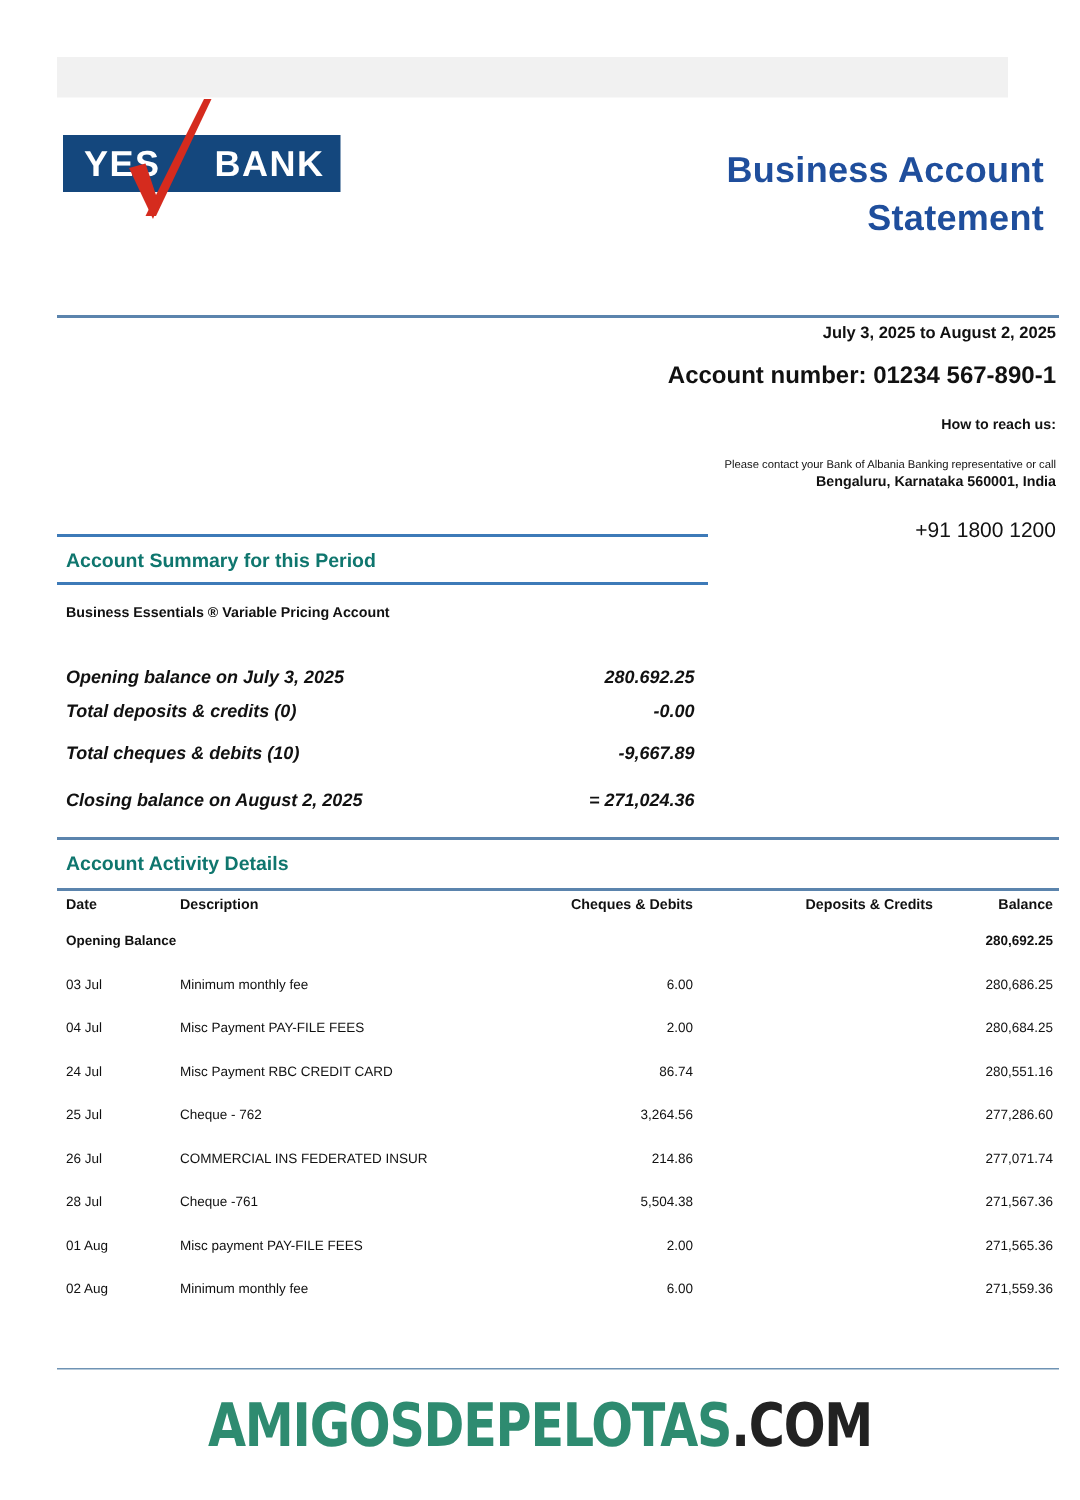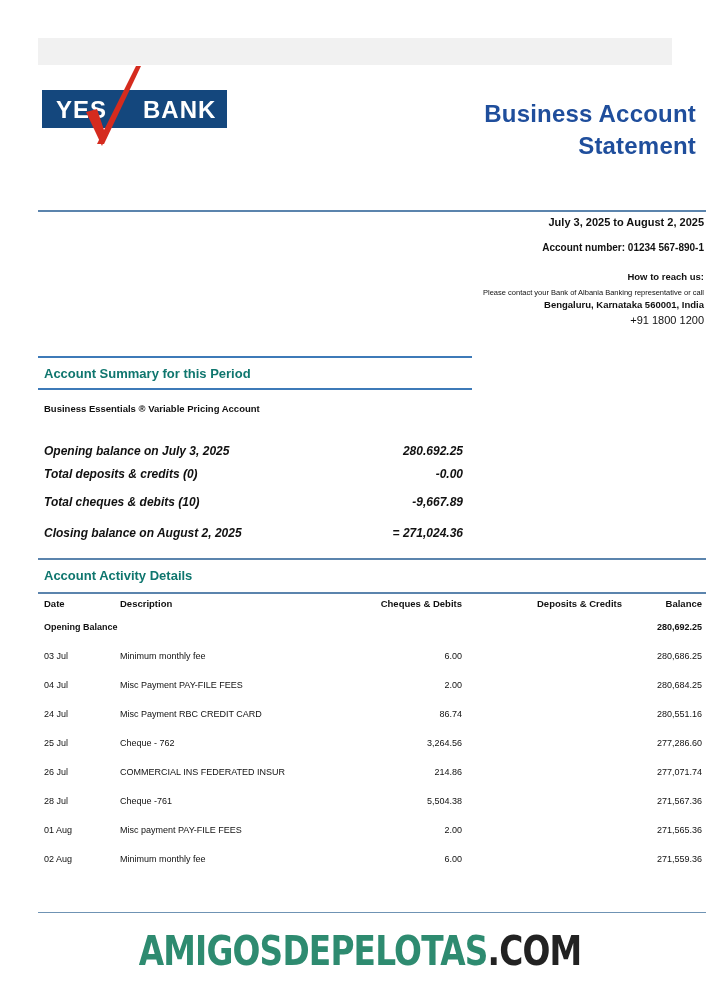--- a/index.html
+++ b/index.html
@@ -132,44 +132,44 @@
     width: 460px;
     text-align: right;
   }
   .meta .period {
     font-size: 11px;
     font-weight: bold;
     color: #111;
   }
   .meta .acct {
     margin-top: 14px;
-    font-size: 10px;
+    font-size: 16px;
     font-weight: bold;
     color: #111;
   }
   .meta .reach {
     margin-top: 18px;
     font-size: 9.5px;
     font-weight: bold;
     color: #111;
   }
   .meta .reach-sub {
-    margin-top: 6px;
+    margin-top: 16px;
     font-size: 7.5px;
     color: #111;
   }
   .meta .branch {
     margin-top: 2px;
     font-size: 9.5px;
     font-weight: bold;
     color: #111;
   }
   .meta .phone {
-    margin-top: 4px;
-    font-size: 11px;
+    margin-top: 18px;
+    font-size: 14px;
     color: #111;
   }
 
   
   .sec-head {
     position: absolute;
     left: 44px;
     font-size: 13px;
     font-weight: bold;
     color: #0f766e;

